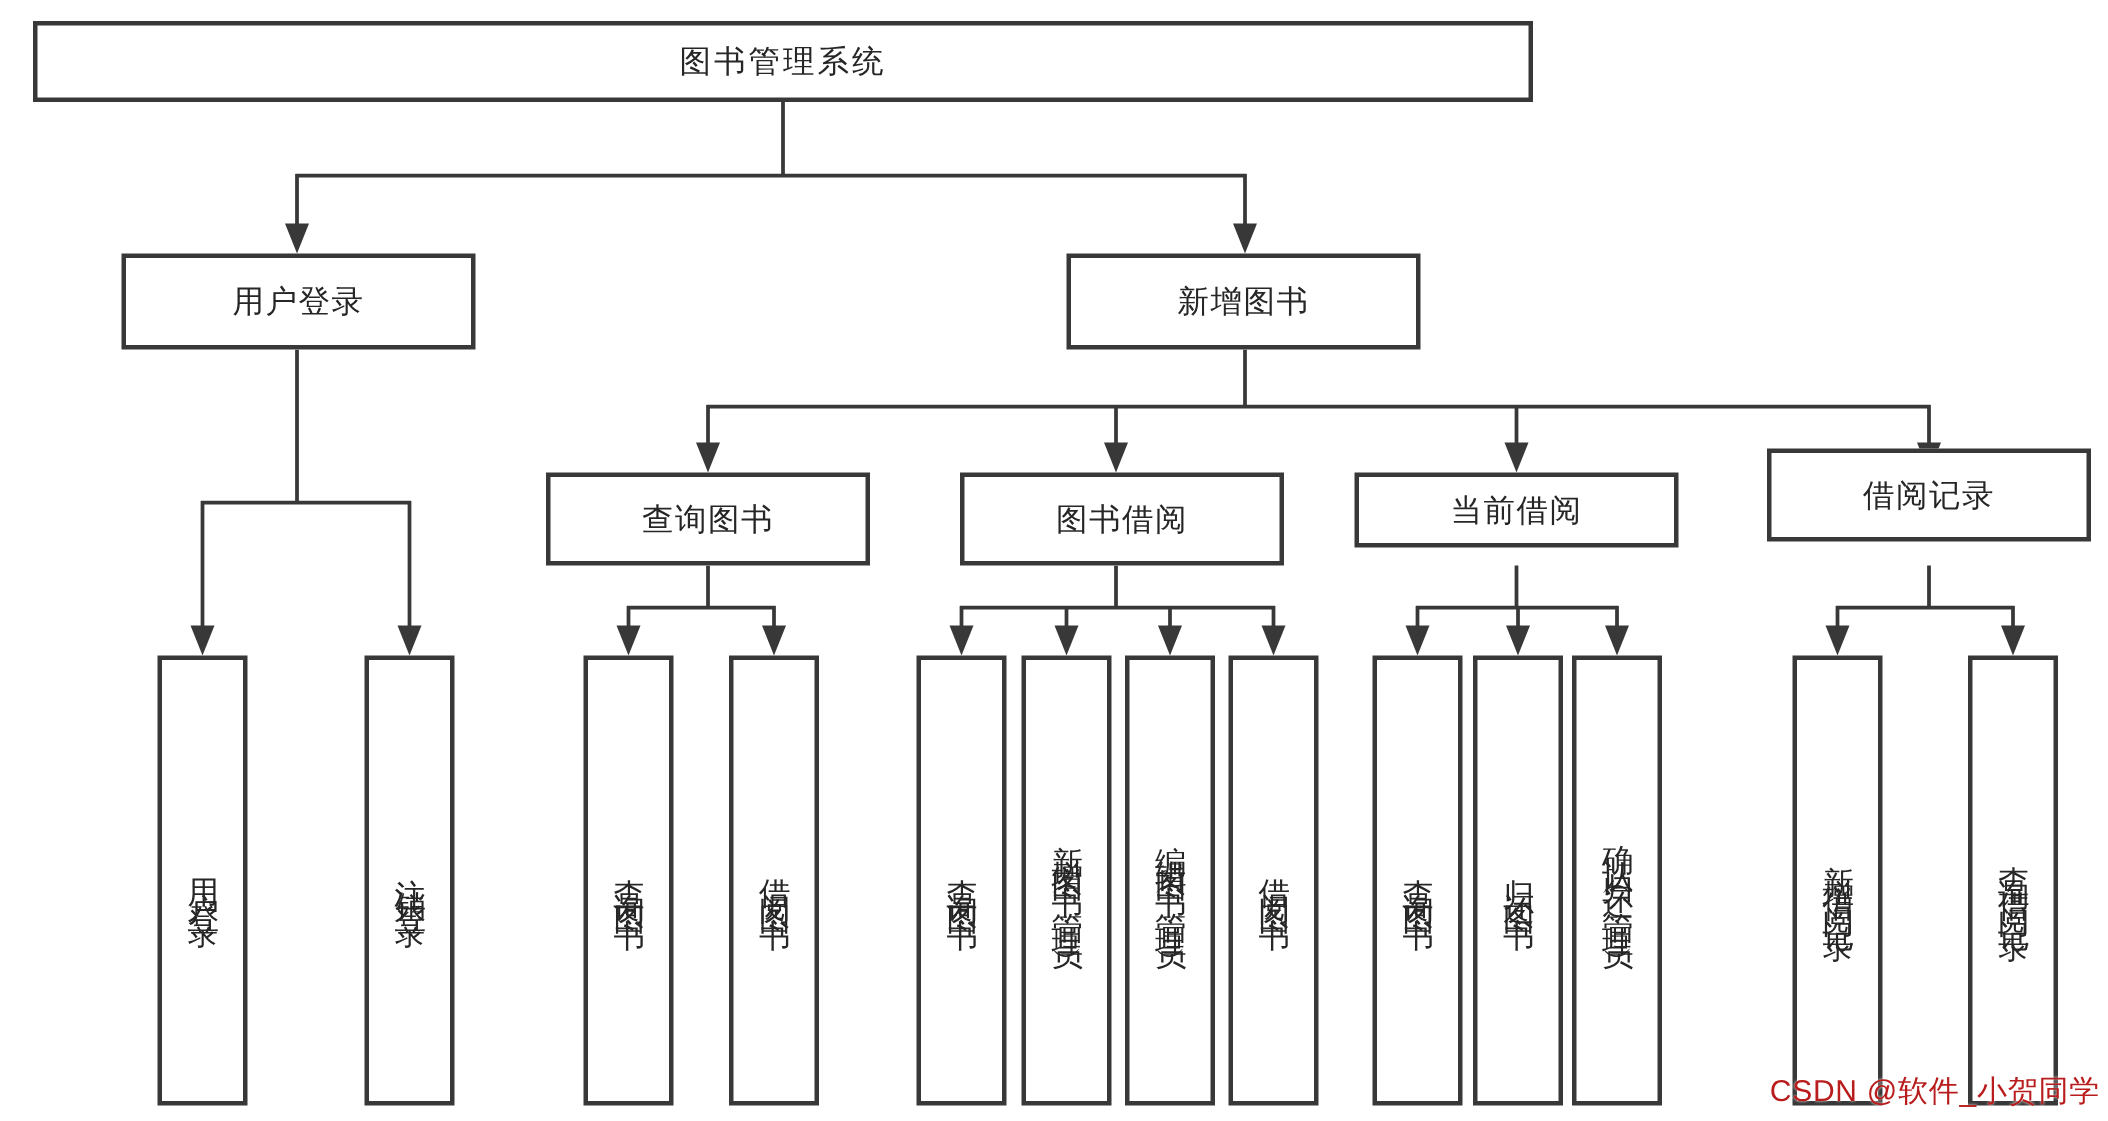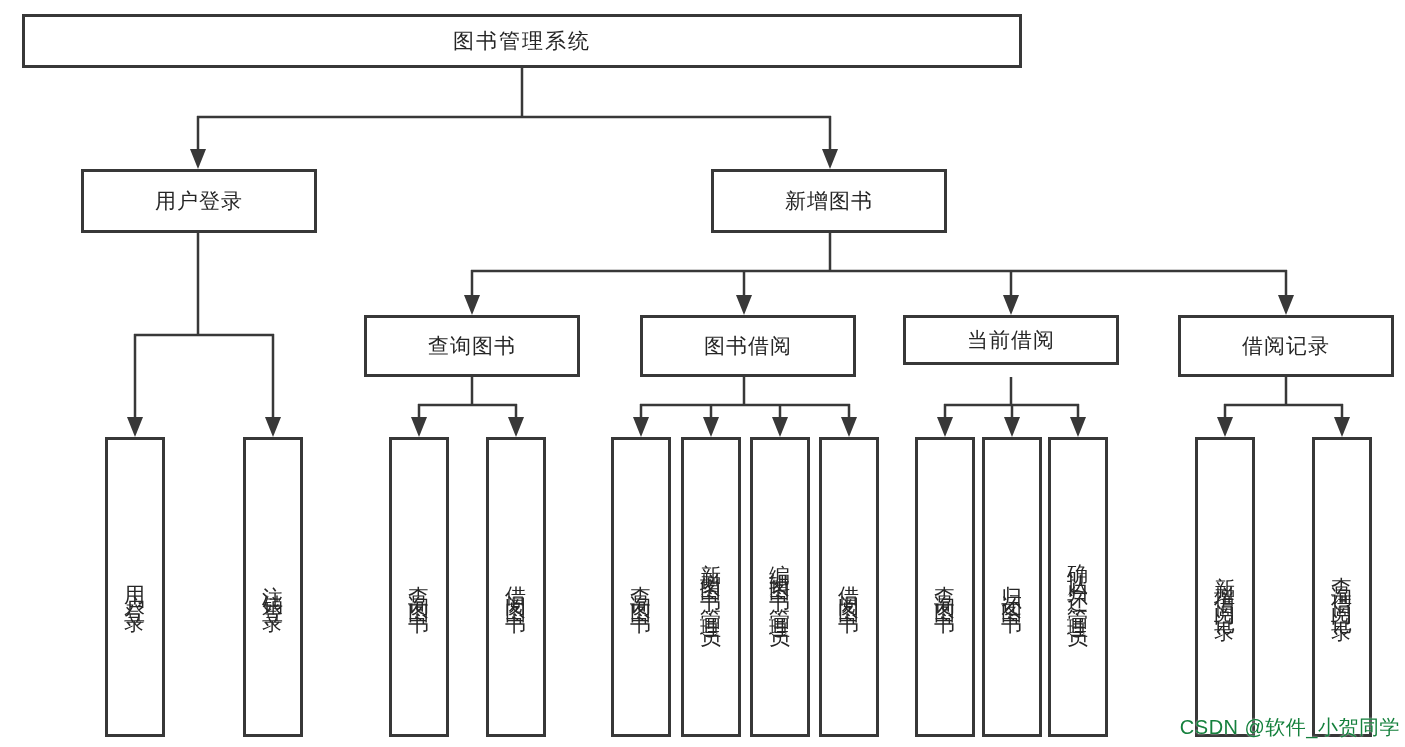--- a/index.html
+++ b/index.html
@@ -15,21 +15,21 @@
   }
   .hbox{font-size:21px;letter-spacing:1px;}
   .title{font-size:21px;letter-spacing:2px;}
   .vbox{
     writing-mode:vertical-rl;text-orientation:mixed;
     font-size:21px;letter-spacing:9px;line-height:1;
   }
   .lbl{white-space:nowrap;}
   #watermark{
     position:absolute;right:5px;bottom:6px;z-index:3;
-    font-size:20px;color:#15803d;letter-spacing:0.5px;
+    font-size:20px;color:#b91c1c;letter-spacing:0.5px;
     text-shadow:0 0 2px #ffffff;
   }
 </style>
 </head>
 <body>
 
 <div id="stage">
 
   <svg id="wires" width="1405" height="747" viewBox="0 0 1405 747">
     <g stroke="#383838" stroke-width="2.5" fill="none">
@@ -104,21 +104,21 @@
 
   <div class="node hbox" style="left:364px;top:315px;width:216px;height:62px">
     <span class="lbl">查询图书</span>
   </div>
   <div class="node hbox" style="left:640px;top:315px;width:216px;height:62px">
     <span class="lbl">图书借阅</span>
   </div>
   <div class="node hbox" style="left:903px;top:315px;width:216px;height:50px">
     <span class="lbl">当前借阅</span>
   </div>
-  <div class="node hbox" style="left:1178px;top:315px;width:216px;height:62px">
+  <div class="node hbox" style="left:1178px;top:299px;width:216px;height:62px">
     <span class="lbl">借阅记录</span>
   </div>
 
   <div class="node vbox" style="left:105px;top:437px;width:60px;height:300px">
     <span class="lbl">用户登录</span>
   </div>
   <div class="node vbox" style="left:243px;top:437px;width:60px;height:300px">
     <span class="lbl">注销登录</span>
   </div>
 

